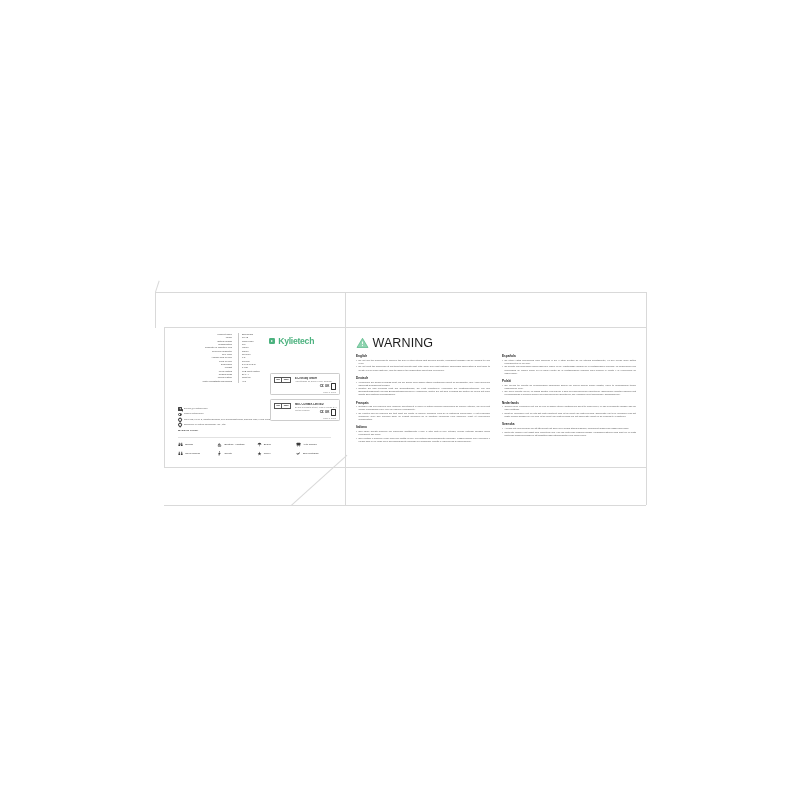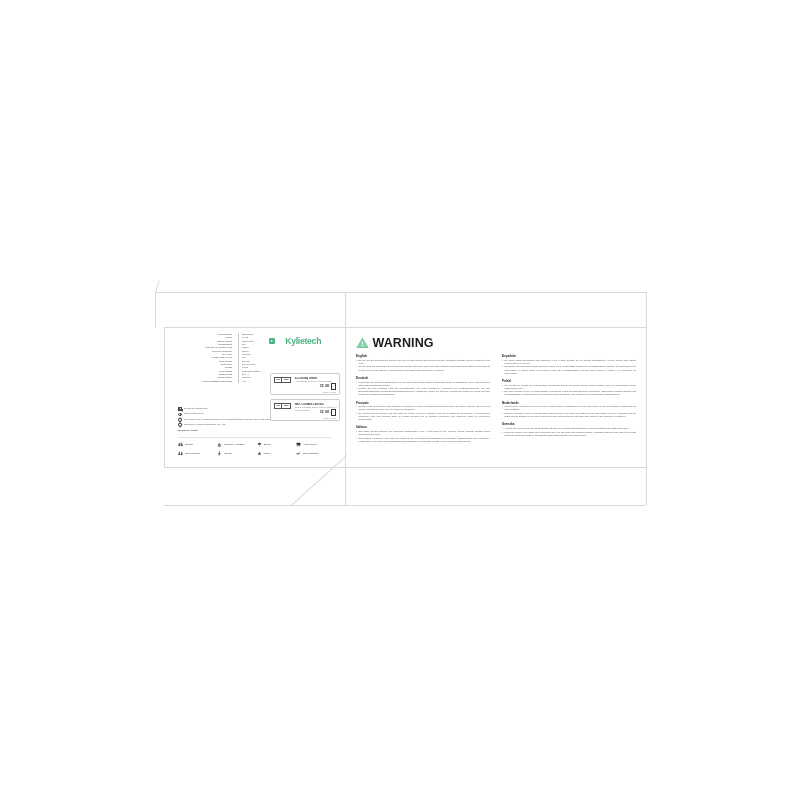--- a/index.html
+++ b/index.html
@@ -23,21 +23,21 @@
   
   #spec-block{position:absolute;left:18px;top:6px;width:130px;}
   .spec-row{display:flex;font-size:2.35px;line-height:3.35px;color:#4a4a4a;}
   .spec-label{width:50px;text-align:right;padding-right:3px;
     white-space:nowrap;overflow:hidden;}
   .spec-sep{width:1px;background:#c8c8c8;margin:0 3px;flex:none;}
   .spec-value{flex:1;white-space:nowrap;overflow:hidden;}
 
   
   #brand-logo{position:absolute;left:105px;top:10px;display:flex;
-    align-items:center;gap:10px;}
+    align-items:center;gap:3px;}
   #brand-mark{width:6.2px;height:6.2px;border-radius:1.3px;
     background:#4cb27f;position:relative;flex:none;}
   #brand-mark::after{content:"";position:absolute;left:1.7px;top:1.5px;
     width:0;height:0;border-left:2.6px solid #ffffff;
     border-top:1.6px solid transparent;border-bottom:1.6px solid transparent;}
   #brand-name{font-size:8.6px;font-weight:700;color:#4cb27f;
     letter-spacing:-.25px;line-height:8.6px;}
 
   
   .cert-box{position:absolute;box-sizing:border-box;width:70px;height:22px;
@@ -93,21 +93,21 @@
   .feature-ico{width:5px;height:5px;flex:none;display:flex;
     align-items:center;justify-content:center;color:#3a3a3a;}
   .feature-ico svg{width:5px;height:5px;display:block;}
   .feature-label{font-size:2.5px;line-height:3px;color:#3a3a3a;
     white-space:nowrap;}
 
   
   #warning-head{position:absolute;left:10px;top:10px;display:flex;
     align-items:center;gap:3.5px;}
   #warn-tri{width:13px;height:12px;flex:none;}
-  #warn-title{font-size:12.5px;font-weight:700;color:#1c1c1c;
+  #warn-title{font-size:12.5px;font-weight:400;color:#1c1c1c;
     line-height:12.5px;letter-spacing:.1px;text-align:center;}
 
   #warn-columns{position:absolute;left:10px;top:27px;width:280px;
     display:flex;gap:12px;}
   .warn-col{width:134px;}
   .lang-block{margin-bottom:4.2px;}
   .lang-title{font-size:3.1px;font-weight:700;color:#1f1f1f;
     line-height:4px;margin-bottom:.8px;}
   .lang-item{display:flex;gap:1.6px;margin-bottom:.6px;}
   .lang-bullet{font-size:2.4px;line-height:3.05px;color:#555;flex:none;}

